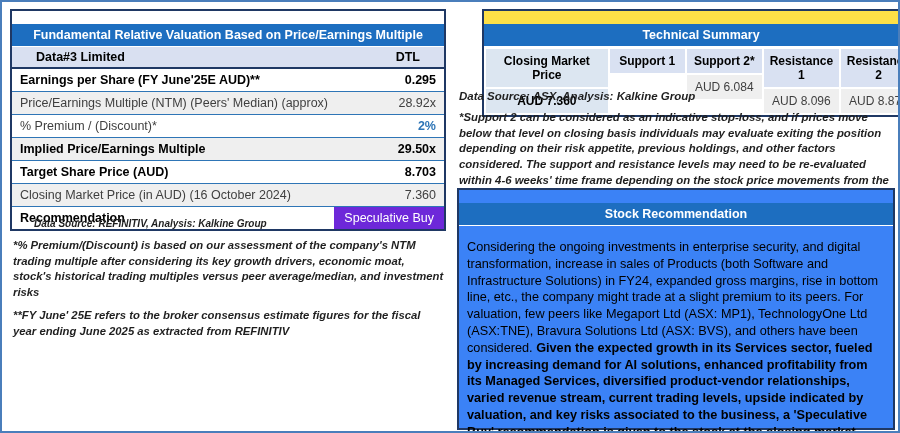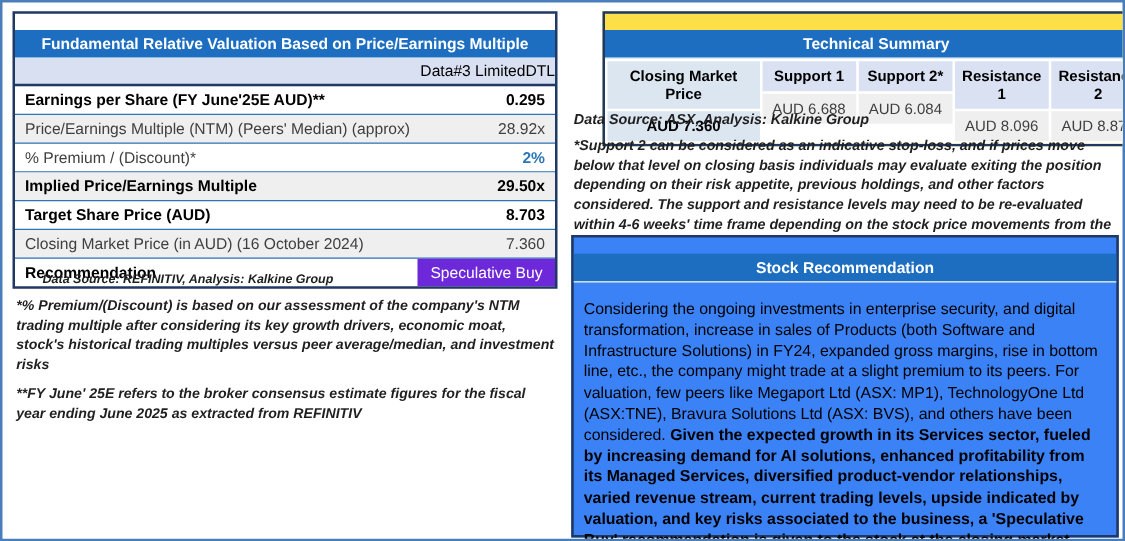--- a/index.html
+++ b/index.html
@@ -13,22 +13,22 @@
   
   .val-table {
     position:absolute; left:8px; top:7px; width:436px;
     border:2px solid #1f3864; background:#fff;
   }
   .band-title {
     background:#1d6ec0; color:#fff; font-weight:bold; font-size:12.5px;
     text-align:center; padding:4px 2px; border-bottom:1px solid #ffffff;margin-top:13px;
   }
   .company-row {
-    display:flex; justify-content:flex-end; align-items:center;
-    background:#d9e0f1; padding:3px 0; font-size:12.5px; font-weight:normal;
+    display:flex; justify-content:space-between; align-items:center;
+    background:#d9e0f1; padding:3px 24px; font-size:12.5px; font-weight:bold;
     color:#000; border-bottom:2px solid #1f3864;
   }
   .val-row {
     display:flex; justify-content:space-between; align-items:stretch;
     padding:0; font-size:12.5px; color:#3f3f3f;
     border-bottom:1px solid #2e75b6; min-height:22px;
   }
   .val-row:last-child { border-bottom:none; }
   .val-row.alt { background:#efefef;gap:12px; }
   .val-row.bold { font-weight:bold; color:#000; }
@@ -128,21 +128,20 @@
 
   <div class="tech-box">
     <div class="band-title">Technical Summary</div>
     <div class="tech-grid">
       <div class="tech-col first">
         <div class="hdr">Closing Market Price</div>
         <div class="cell">AUD 7.360</div>
       </div>
       <div class="tech-col">
         <div class="hdr">Support 1</div>
-        <div class="cell">AUD 6.688</div>
       </div>
       <div class="tech-col">
         <div class="hdr">Support 2*</div>
         <div class="cell">AUD 6.084</div>
       </div>
       <div class="tech-col">
         <div class="hdr">Resistance 1</div>
         <div class="cell">AUD 8.096</div>
       </div>
       <div class="tech-col">

